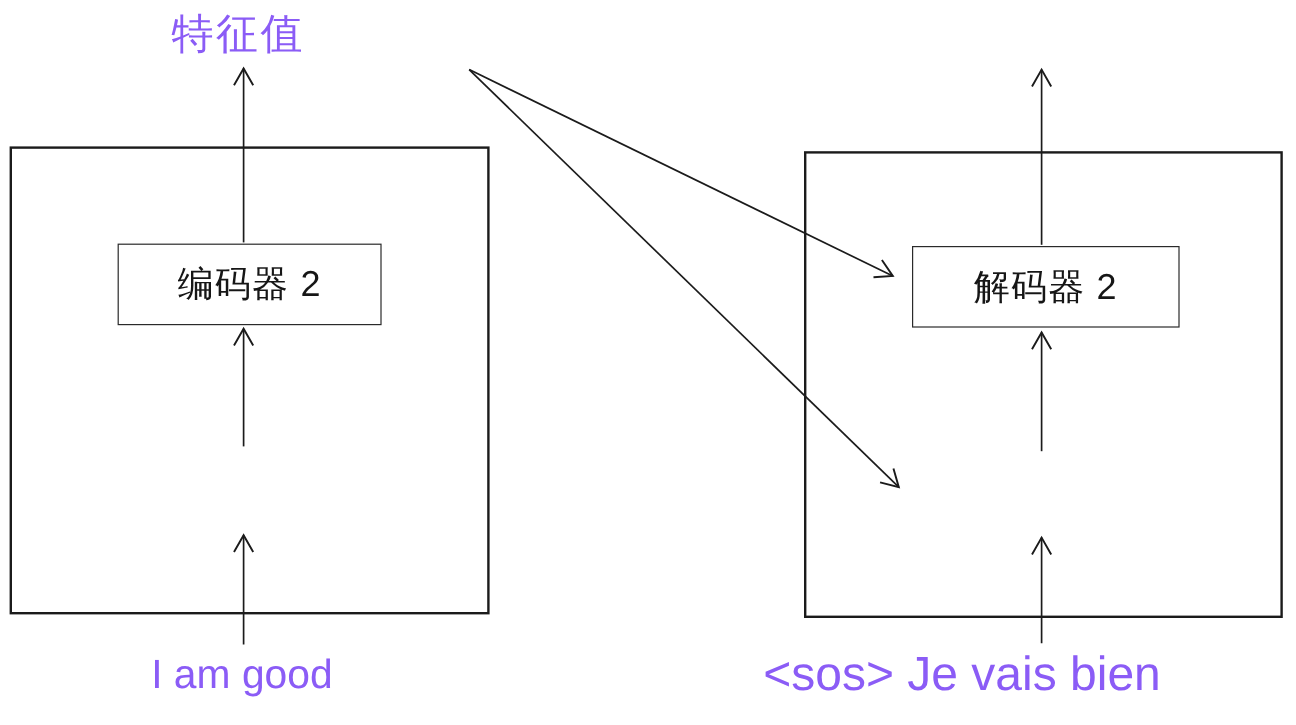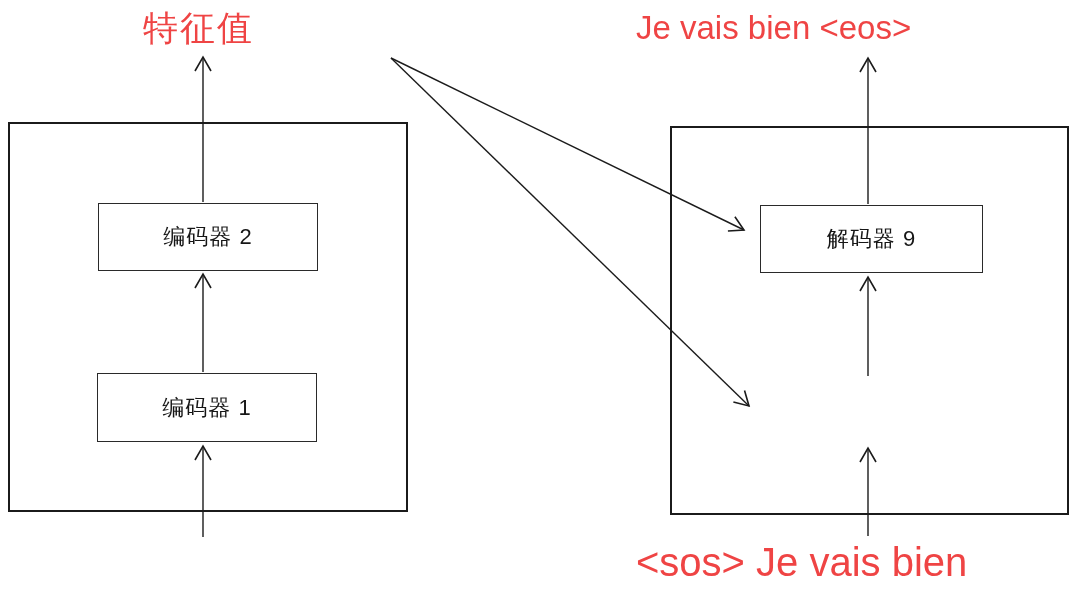--- a/index.html
+++ b/index.html
@@ -25,65 +25,62 @@
   .outer-box.encoder { left: 8px; top: 122px; width: 400px; height: 390px; }
   .outer-box.decoder { left: 670px; top: 126px; width: 399px; height: 389px; }
   .inner-box {
     position: absolute;
     border: 1.5px solid #2a2a2a;
     background: #ffffff;
     box-sizing: border-box;
     display: flex;
     align-items: center;
     justify-content: center;
-    font-size: 22px;
+    font-size: 30px;
     letter-spacing: 1px;
     white-space: nowrap;
   }
   .inner-box.enc2 { left: 98px;  top: 203px; width: 220px; height: 68px; }
   .inner-box.enc1 { left: 97px;  top: 373px; width: 220px; height: 69px; }
   .inner-box.dec2 { left: 760px; top: 205px; width: 223px; height: 68px; }
   .inner-box.dec1 { left: 760px; top: 377px; width: 223px; height: 68px; }
   .flow-label {
     position: absolute;
     white-space: nowrap;
-    color: #ef4444;
+    color: #8b5cf6;
   }
   .flow-label.cn-top   { left: 143px; top: 5px;   font-size: 35px; letter-spacing: 2px; }
   .flow-label.fr-top   { left: 636px; top: 9px;   font-size: 33px; }
   .flow-label.en-bottom{ left: 126px; top: 543px; font-size: 34px; }
   .flow-label.fr-bottom{ left: 636px; top: 540px; font-size: 40px; }
   svg.arrow-layer {
     position: absolute;
     left: 0;
     top: 0;
     pointer-events: none;
   }
 </style>
 </head>
 <body>
 
 <div class="stage">
 
   <div class="flow-label cn-top">特征值</div>
-  <div class="flow-label fr-top">Je vais bien &lt;eos&gt;</div>
+  <div class="flow-label en-bottom">I am good</div>
   <div class="flow-label fr-bottom">&lt;sos&gt; Je vais bien</div>
 
   <div class="outer-box encoder"></div>
   <div class="outer-box decoder"></div>
 
   <div class="inner-box enc2">
     <span>编码器 2</span>
   </div>
-  <div class="inner-box enc1">
-    <span>编码器 1</span>
-  </div>
 
   <div class="inner-box dec2">
-    <span>解码器 9</span>
+    <span>解码器 2</span>
   </div>
 
   <svg class="arrow-layer" width="1080" height="604" viewBox="0 0 1080 604">
     <defs>
       <marker id="ah" markerUnits="userSpaceOnUse" markerWidth="24" markerHeight="22" refX="16" refY="11" orient="auto">
         <path d="M2,3 L16,11 L2,19" fill="none" stroke="#1b1b1b" stroke-width="1.6"></path>
       </marker>
     </defs>
 
     <line x1="203" y1="537" x2="203" y2="446" stroke="#1b1b1b" stroke-width="1.4" marker-end="url(#ah)"></line>

